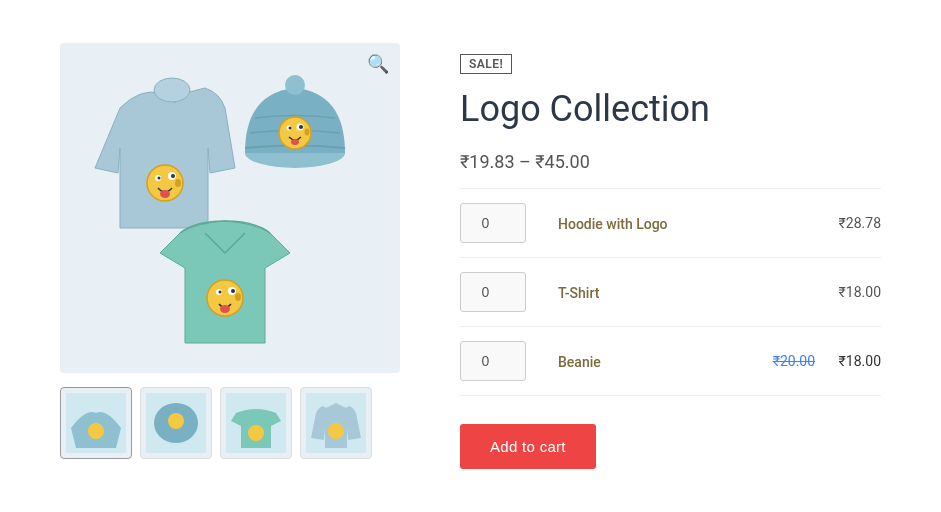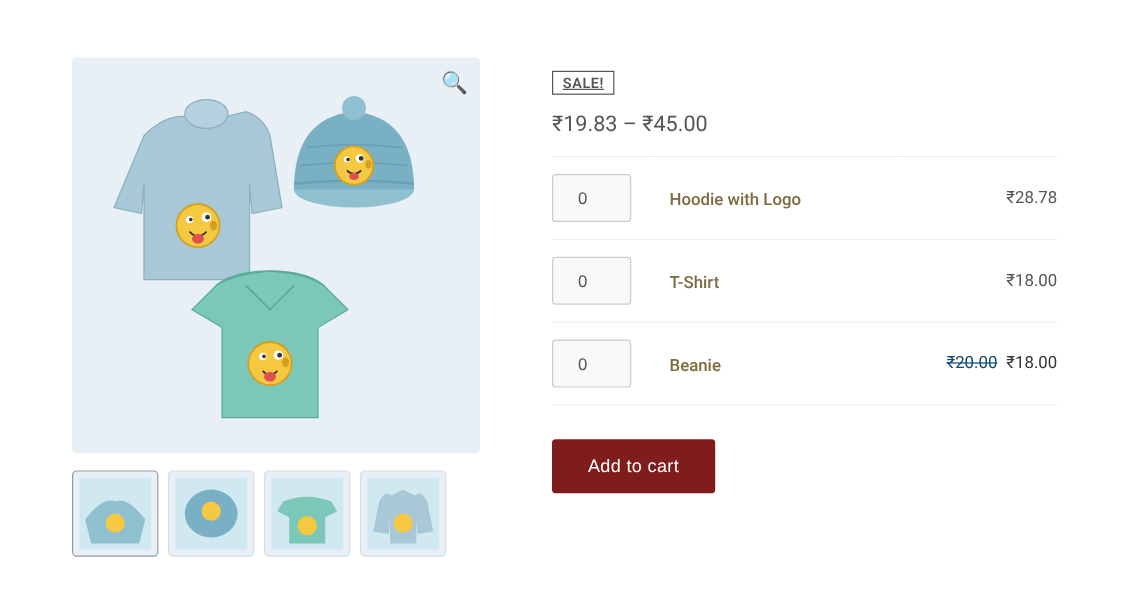--- a/index.html
+++ b/index.html
@@ -81,21 +81,20 @@
     }
     .sale-badge {
       display: inline-block;
       border: 1px solid #555;
       padding: 2px 8px;
       font-size: 12px;
       font-weight: 600;
       color: #555;
       letter-spacing: 0.5px;
       margin-bottom: 14px;
-      text-decoration: underline;
     }
     .product-title {
       font-size: 36px;
       font-weight: 400;
       color: #2d3748;
       line-height: 1.2;
       margin-bottom: 20px;
     }
     .price-range {
       font-size: 18px;
@@ -145,29 +144,29 @@
       text-decoration: none;
     }
     .variant-price-cell {
       padding: 14px 0;
       text-align: right;
       font-size: 14px;
       color: #555;
     }
     .price-original {
       text-decoration: line-through;
-      color: #0c4a6e;
-      margin-right: 4px;
+      color: #3b82f6;
+      margin-right: 20px;
       text-align: center;
     }
     .price-sale {
       color: #333;
     }
     .add-to-cart-btn {
-      background: #7f1d1d;
+      background: #ef4444;
       color: #fff;
       border: none;
       padding: 14px 30px;
       font-size: 15px;
       font-weight: 500;
       cursor: pointer;
       border-radius: 3px;
       letter-spacing: 0.3px;
     }
   </style>
@@ -264,20 +263,21 @@
           <path d="M10,20 Q15,10 20,15 L30,10 L40,15 Q45,10 50,20 L55,45 L42,47 L41,35 L41,55 L19,55 L19,35 L18,47 L5,45 Z" fill="#a8c8d8"></path>
           <circle cx="30" cy="38" r="8" fill="#f5c842"></circle>
         </svg>
       </div>
     </div>
   </div>
 
   <div class="product-info">
     <span class="sale-badge">SALE!</span>
 
+    <h1 class="product-title">Logo Collection</h1>
 
     <div class="price-range">₹19.83 – ₹45.00</div>
 
 
     <table class="product-variants">
       <tbody>
 
         <tr>
           <td class="variant-qty-cell">
             <input class="qty-input" type="number" value="0" min="0" style="">

